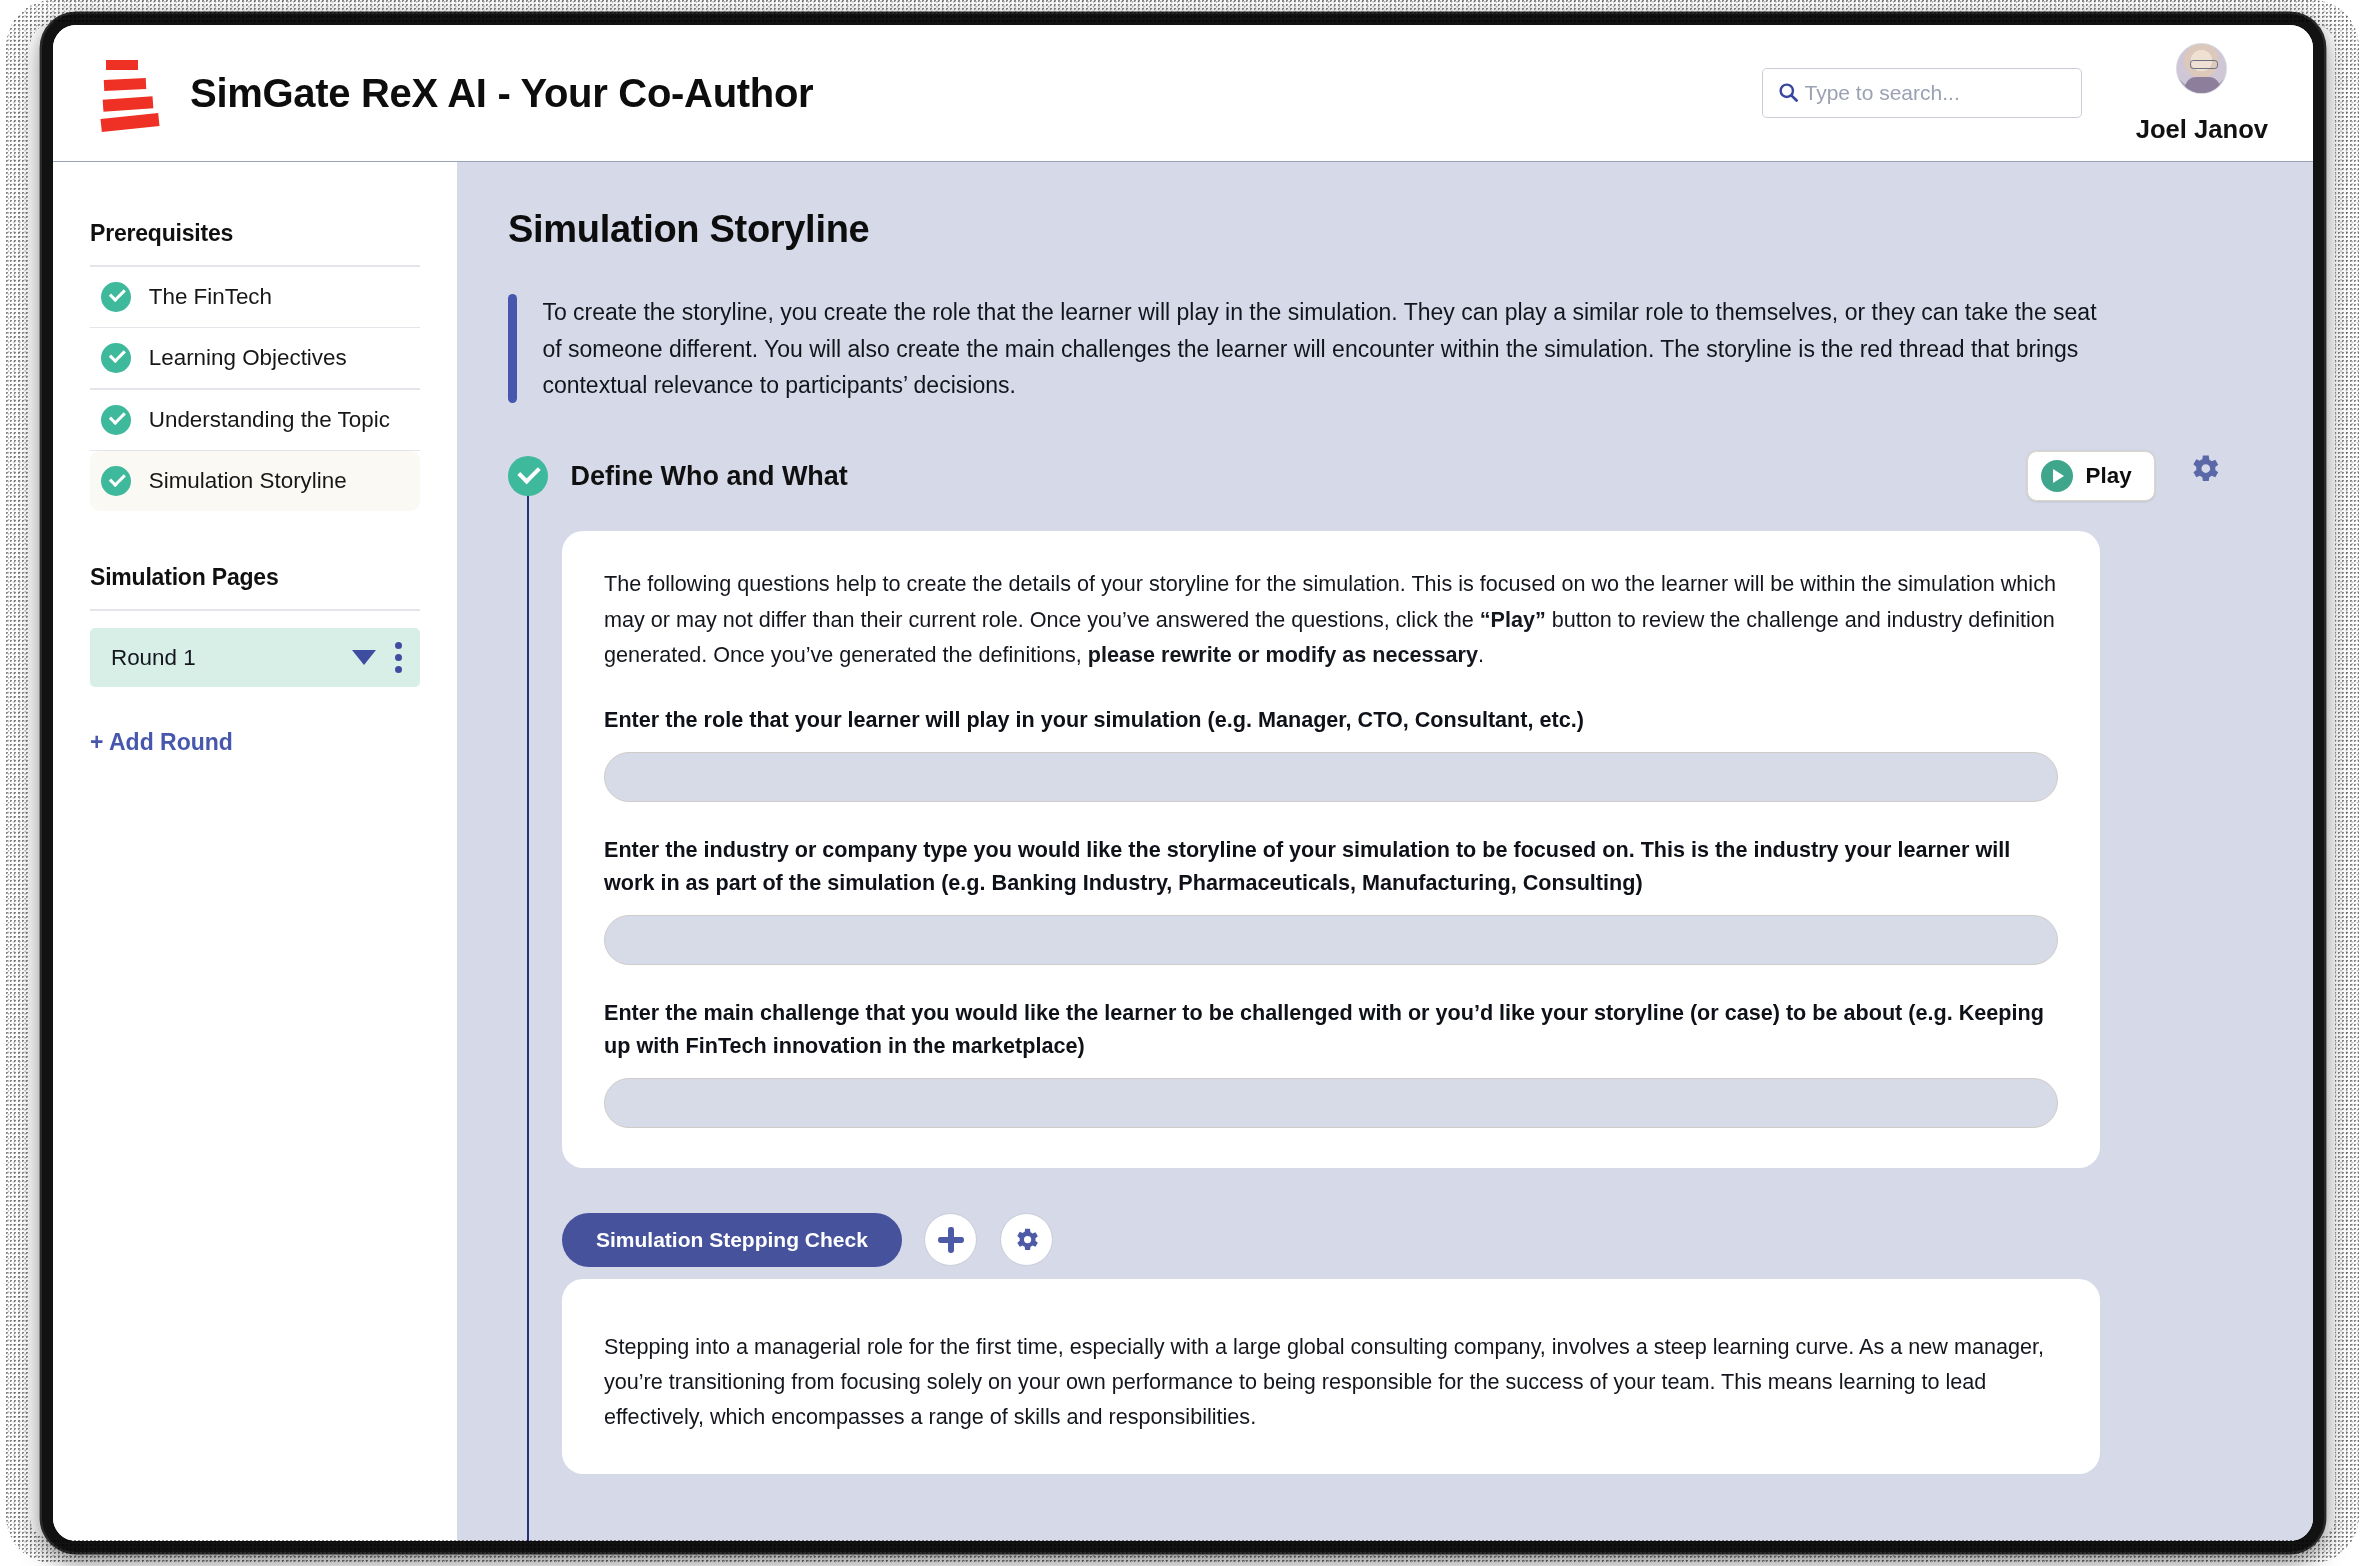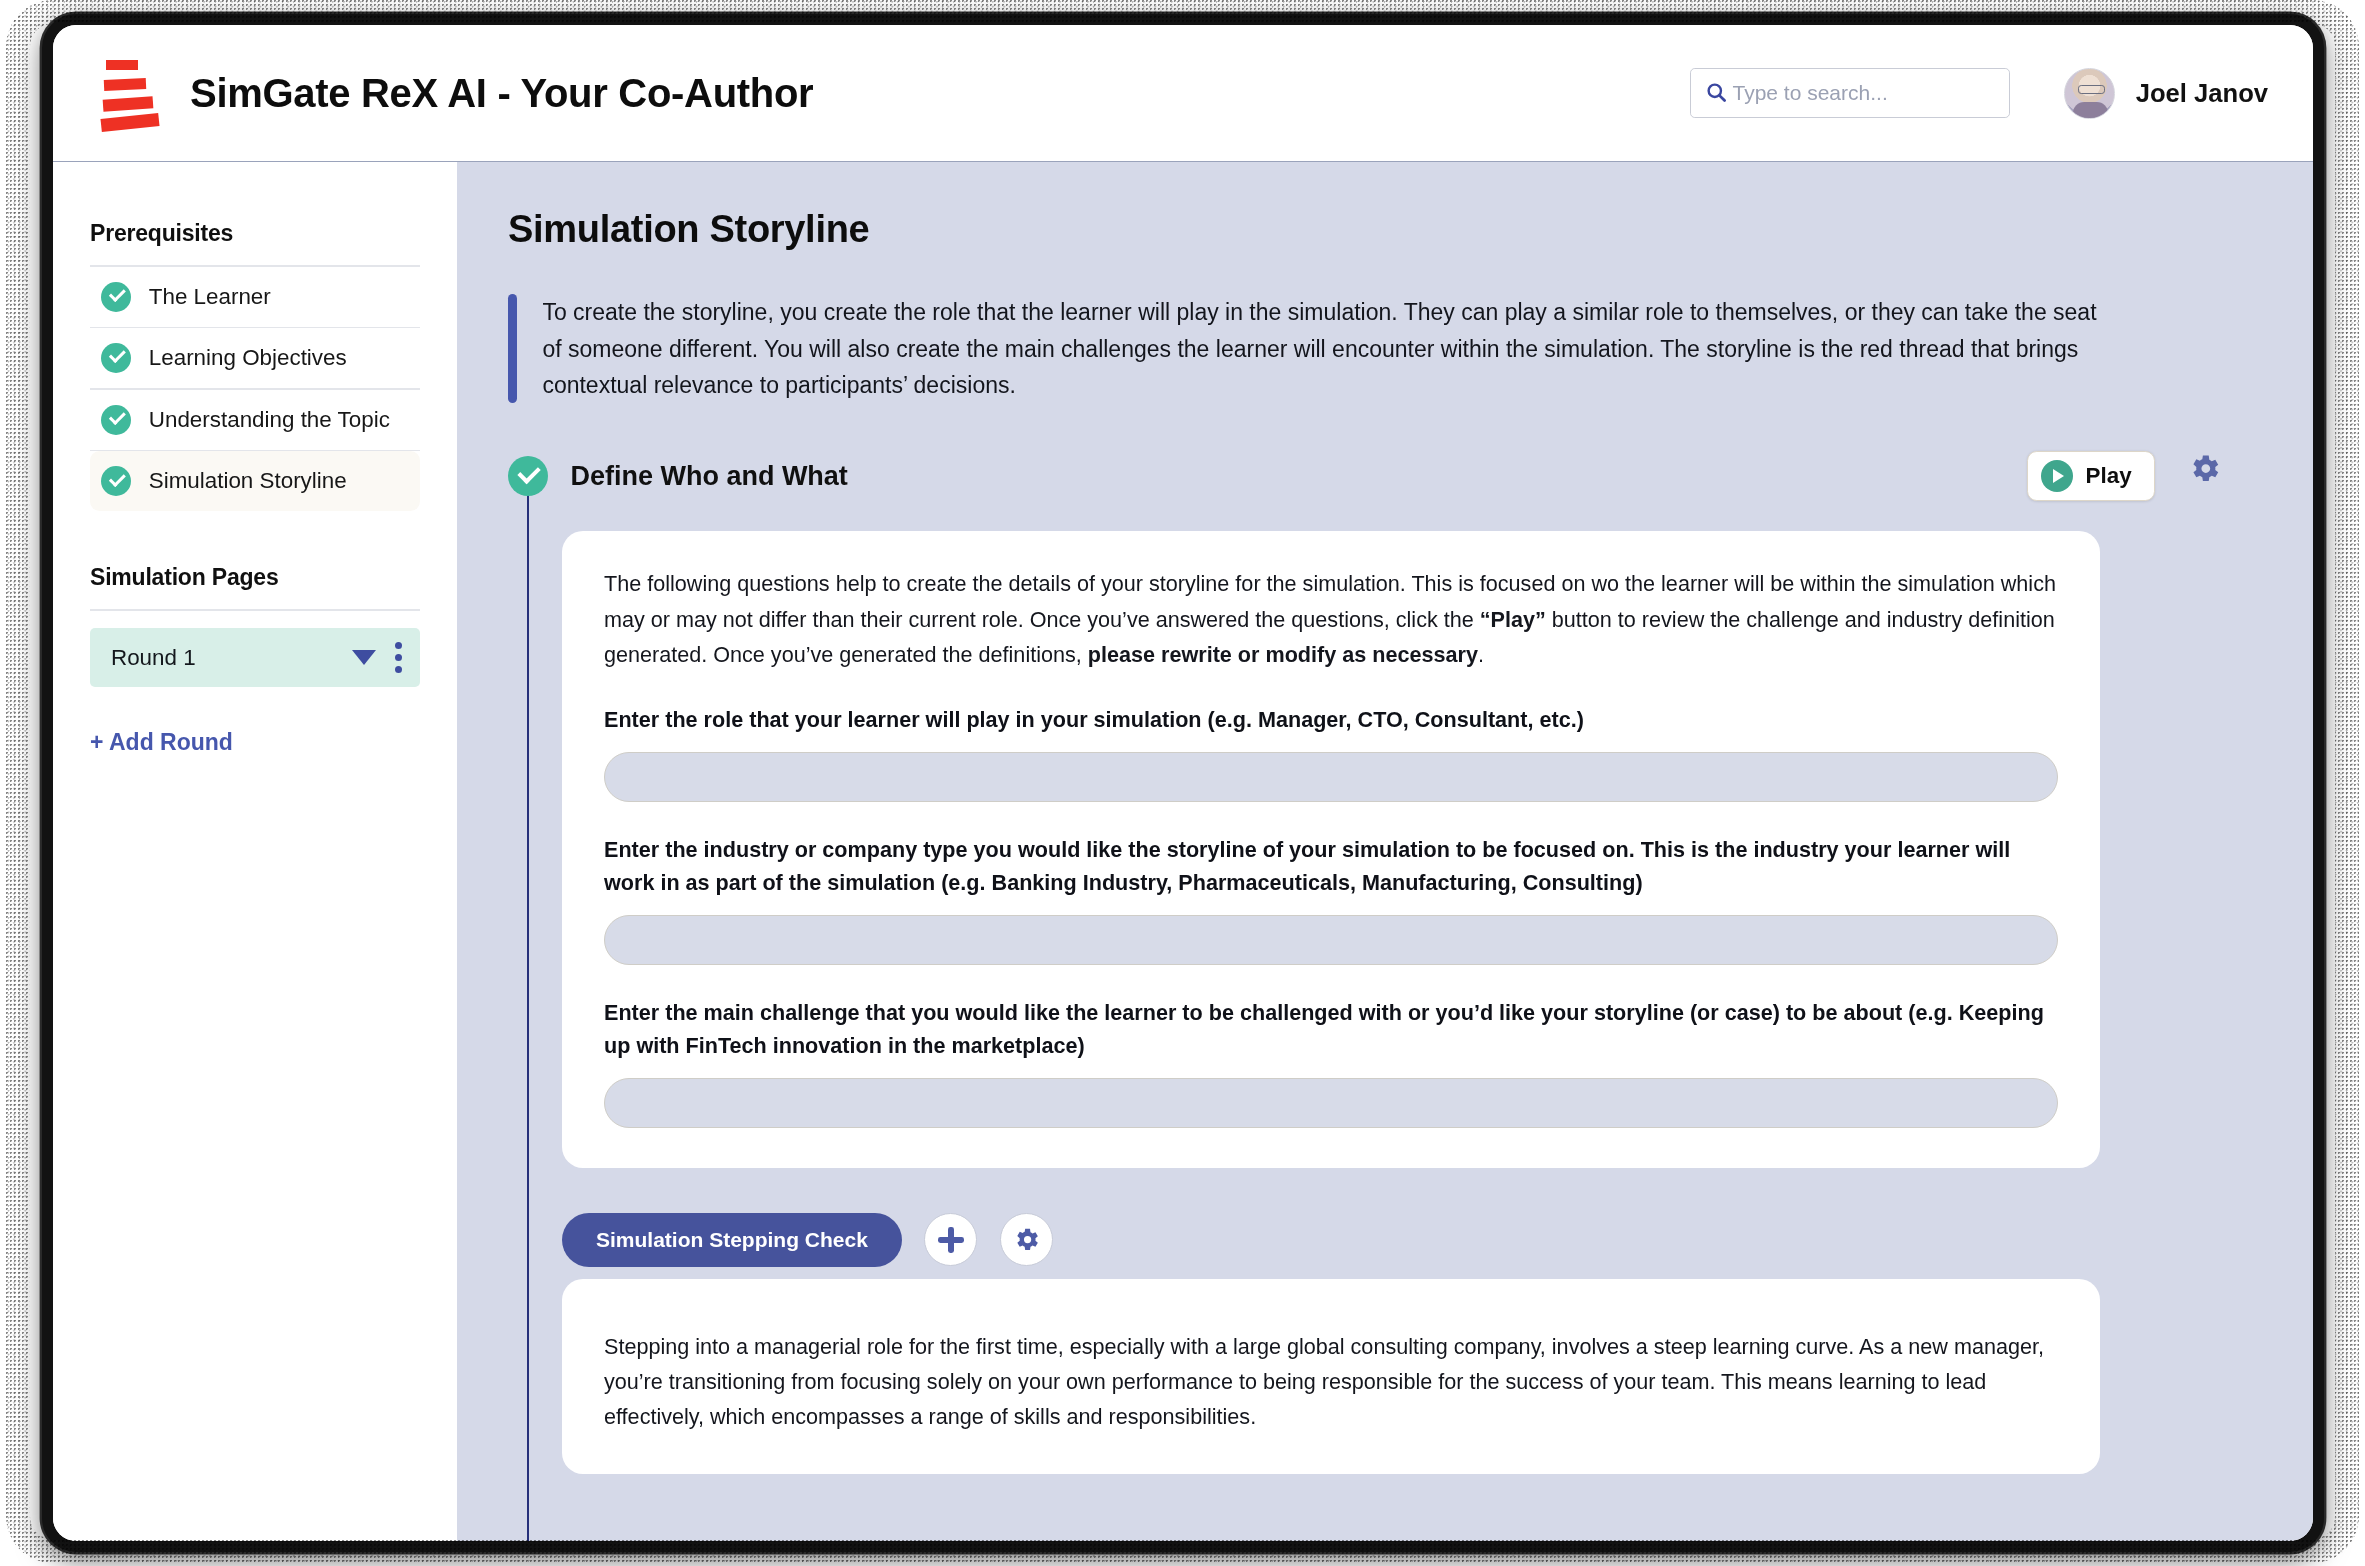--- a/index.html
+++ b/index.html
@@ -90,21 +90,21 @@
     padding: 0 14.4px;
     gap: 5px;
   }
   #search-input {
     border: none; outline: none; background: transparent;
     font-family: "Liberation Sans", sans-serif;
     font-size: 21px; color: #8f95a8; width: 100%;
   }
   #search-input::placeholder { color: #9ba1b3; }
 
-  #user-area { display: flex; align-items: center; gap: 21px; }
+  #user-area { display: flex; align-items: center; gap: 21px; flex-direction: column; }
   #avatar {
     width: 51px; height: 51px; border-radius: 50%;
     background: radial-gradient(circle at 50% 34%, #efe0d4 0 26%, #dcc9bb 27% 42%, #cfc6d6 43% 70%, #a8a4c0 71% 100%);
     position: relative; overflow: hidden;
     border: 0.8px solid #d5d5dd;
   }
   #avatar::before {
     content: ""; position: absolute; left: 12.8px; top: 16px;
     width: 25.6px; height: 7.2px;
     border: 1.6px solid #6b6f80; border-radius: 3.2px;
@@ -318,21 +318,21 @@
 
   <div id="body-row">
 
     <div id="sidebar">
 
       <div class="side-heading">Prerequisites</div>
       <div class="side-divider"></div>
 
       <div class="side-item">
         <span class="check-circle"></span>
-        <span class="side-item-label">The Learner</span>
+        <span class="side-item-label">The FinTech</span>
       </div>
       <div class="side-divider"></div>
 
       <div class="side-item">
         <span class="check-circle"></span>
         <span class="side-item-label">Learning Objectives</span>
       </div>
       <div class="side-divider"></div>
 
       <div class="side-item">

